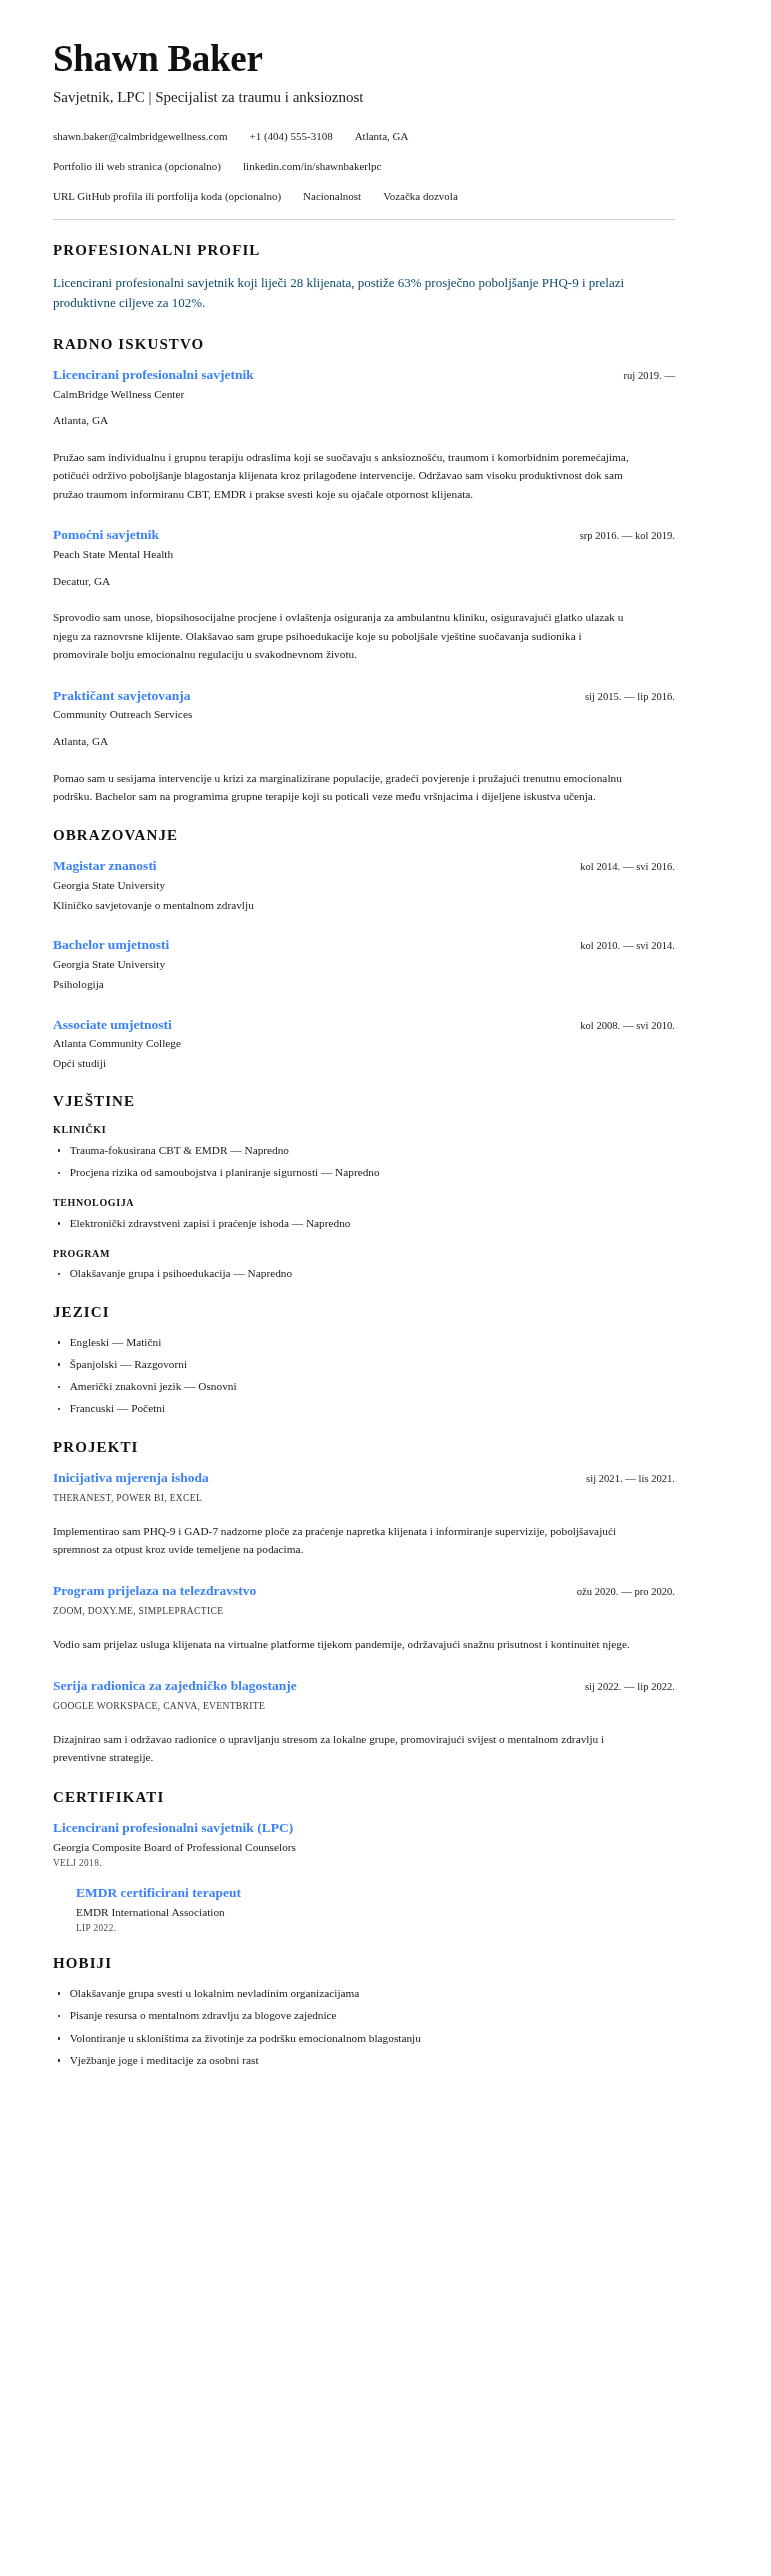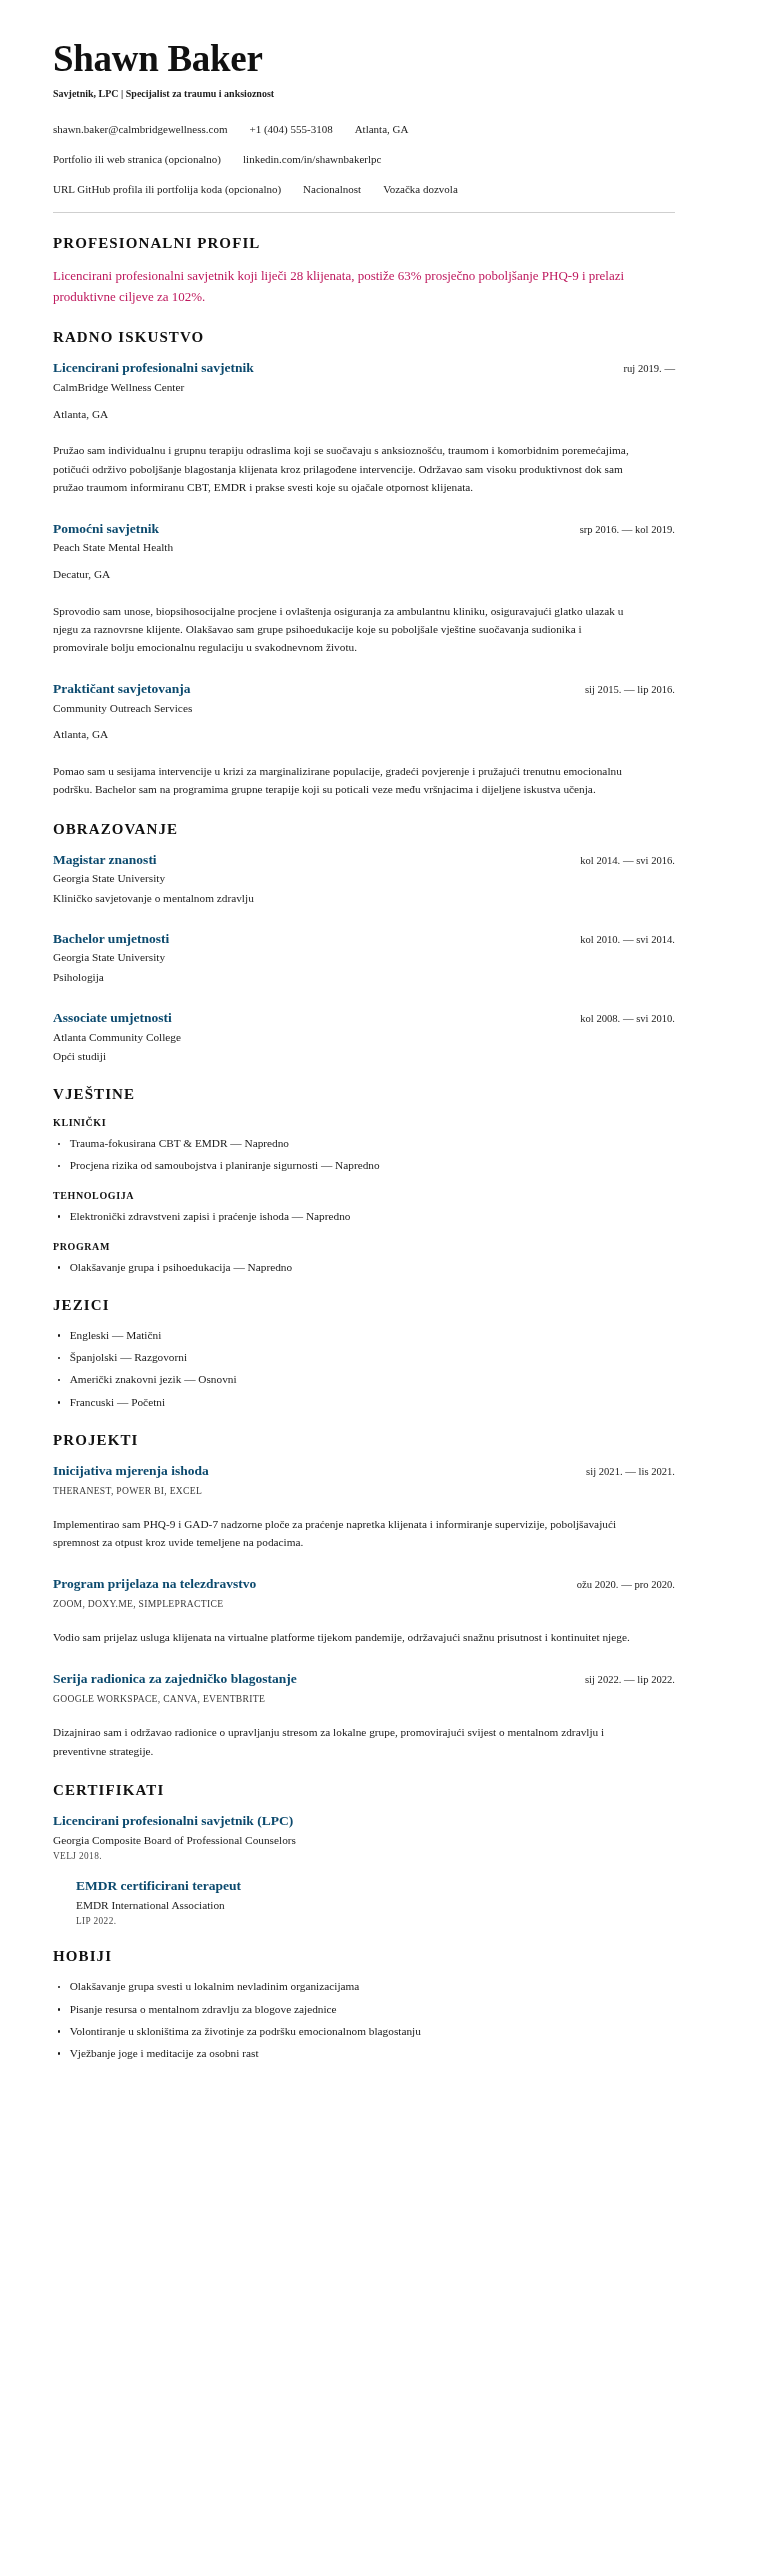--- a/index.html
+++ b/index.html
@@ -26,22 +26,22 @@
   
   .name {
     font-size: 37px;
     font-weight: 700;
     letter-spacing: -0.3px;
     line-height: 1.02;
     margin: 0 0 9px 0;
     color: #111111;
   }
   .headline {
-    font-size: 10px;
-    font-weight: 700;
+    font-size: 15px;
+    font-weight: 400;
     line-height: 1.35;
     color: #1d1d1d;
     margin: 0 0 22px 0;
   }
   .contact-row {
     font-size: 11px;
     line-height: 1.45;
     color: #1d1d1d;
     margin: 0 0 14px 0;
     display: flex;
@@ -66,37 +66,37 @@
     text-transform: uppercase;
     color: #111111;
     margin: 16px 0 14px 0;
   }
   .section + .section { margin-top: 22px; }
 
   .summary-text {
     font-size: 13px;
     line-height: 1.58;
     margin: 0;
-    color: #be185d;
+    color: #0c4a6e;
     max-width: 579px;
   }
 
   
   .entry { margin: 0 0 24.4px 0; }
   .entry:last-child { margin-bottom: 0; }
   .entry-head {
     display: flex;
     justify-content: space-between;
     align-items: baseline;
     gap: 15.4px;
   }
   .entry-title {
     font-size: 13.5px;
     font-weight: 700;
-    color: #0c4a6e;
+    color: #3b82f6;
     line-height: 1.25;
     margin: 0;
   }
   .entry-date {
     font-size: 10.6px;
     font-weight: 400;
     color: #222222;
     white-space: nowrap;
     flex: 0 0 auto;
     text-align: right;

